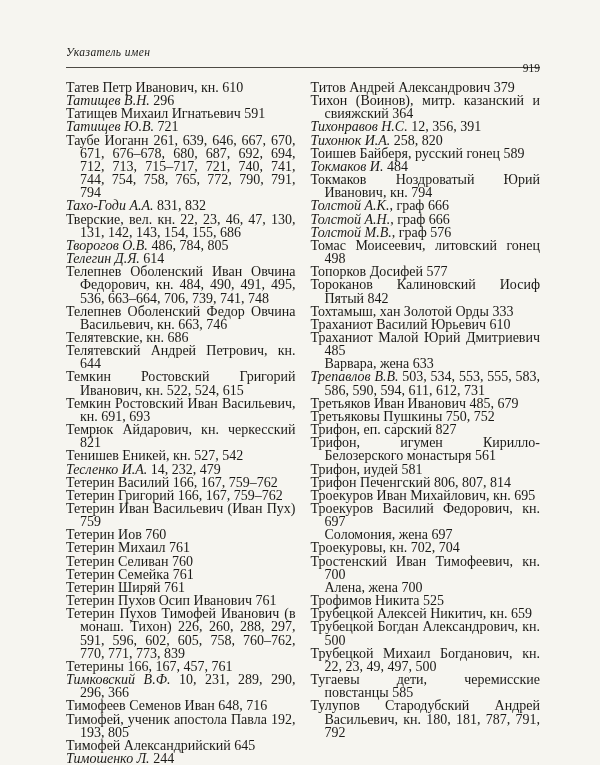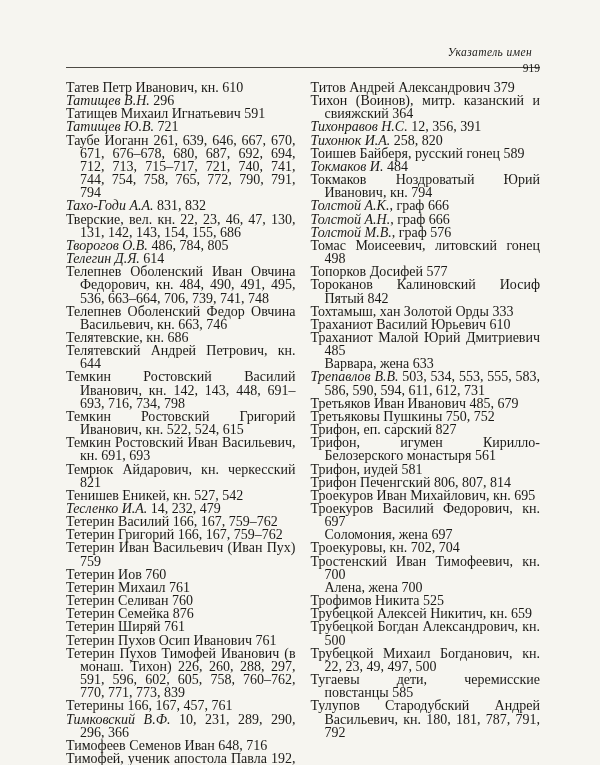--- a/index.html
+++ b/index.html
@@ -15,22 +15,22 @@
     color: #1b1a17;
     padding: 46px 60px 16px 66px;
     overflow: hidden;
   }
   .header {
     position: relative;
     height: 15px;
     font-size: 11.5px;
   }
   .running-title {
-    position: absolute; left: 0; right: 8px;
-    text-align: right;
+    position: absolute; left: 0; right: 16px;
+    text-align: left;
     font-style: italic;
     letter-spacing: 0.4px;
   }
   .page-number {
     position: absolute; right: 0; top: 16px;
   }
   .rule {
     border-bottom: 1.2px solid #4d4a44;
     margin-top: 6px;
   }
@@ -69,33 +69,32 @@
         <div class="entry"><span class="em">Татищев Ю.В.</span><span class="rm"> 721</span></div>
         <div class="entry"><span class="rm">Таубе Иоганн 261, 639, 646, 667, 670, 671, 676–678, 680, 687, 692, 694, 712, 713, 715–717, 721, 740, 741, 744, 754, 758, 765, 772, 790, 791, 794</span></div>
         <div class="entry"><span class="em">Тахо-Годи А.А.</span><span class="rm"> 831, 832</span></div>
         <div class="entry"><span class="rm">Тверские, вел. кн. 22, 23, 46, 47, 130, 131, 142, 143, 154, 155, 686</span></div>
         <div class="entry"><span class="em">Творогов О.В.</span><span class="rm"> 486, 784, 805</span></div>
         <div class="entry"><span class="em">Телегин Д.Я.</span><span class="rm"> 614</span></div>
         <div class="entry"><span class="rm">Телепнев Оболенский Иван Овчина Федорович, кн. 484, 490, 491, 495, 536, 663–664, 706, 739, 741, 748</span></div>
         <div class="entry"><span class="rm">Телепнев Оболенский Федор Овчина Васильевич, кн. 663, 746</span></div>
         <div class="entry"><span class="rm">Телятевские, кн. 686</span></div>
         <div class="entry"><span class="rm">Телятевский Андрей Петрович, кн. 644</span></div>
-        <div class="entry"><span class="rm">Темкин Ростовский Василий Иванович, кн. 142, 143, 448, 691–693, 716, 734, 798</span></div>
         <div class="entry"><span class="rm">Темкин Ростовский Григорий Иванович, кн. 522, 524, 615</span></div>
         <div class="entry"><span class="rm">Темкин Ростовский Иван Васильевич, кн. 691, 693</span></div>
         <div class="entry"><span class="rm">Темрюк Айдарович, кн. черкесский 821</span></div>
         <div class="entry"><span class="rm">Тенишев Еникей, кн. 527, 542</span></div>
         <div class="entry"><span class="em">Тесленко И.А.</span><span class="rm"> 14, 232, 479</span></div>
         <div class="entry"><span class="rm">Тетерин Василий 166, 167, 759–762</span></div>
         <div class="entry"><span class="rm">Тетерин Григорий 166, 167, 759–762</span></div>
         <div class="entry"><span class="rm">Тетерин Иван Васильевич (Иван Пух) 759</span></div>
         <div class="entry"><span class="rm">Тетерин Иов 760</span></div>
         <div class="entry"><span class="rm">Тетерин Михаил 761</span></div>
         <div class="entry"><span class="rm">Тетерин Селиван 760</span></div>
-        <div class="entry"><span class="rm">Тетерин Семейка 876</span></div>
+        <div class="entry"><span class="rm">Тетерин Семейка 761</span></div>
         <div class="entry"><span class="rm">Тетерин Ширяй 761</span></div>
         <div class="entry"><span class="rm">Тетерин Пухов Осип Иванович 761</span></div>
         <div class="entry"><span class="rm">Тетерин Пухов Тимофей Иванович (в монаш. Тихон) 226, 260, 288, 297, 591, 596, 602, 605, 758, 760–762, 770, 771, 773, 839</span></div>
         <div class="entry"><span class="rm">Тетерины 166, 167, 457, 761</span></div>
         <div class="entry"><span class="em">Тимковский В.Ф.</span><span class="rm"> 10, 231, 289, 290, 296, 366</span></div>
         <div class="entry"><span class="rm">Тимофеев Семенов Иван 648, 716</span></div>
         <div class="entry"><span class="rm">Тимофей, ученик апостола Павла 192, 193, 805</span></div>
         <div class="entry"><span class="rm">Тимофей Александрийский 645</span></div>
         <div class="entry"><span class="em">Тимошенко Л.</span><span class="rm"> 244</span></div>
         <div class="entry"><span class="rm">Тимур </span><span class="em">см.</span><span class="rm"> Тамерлан</span></div>

